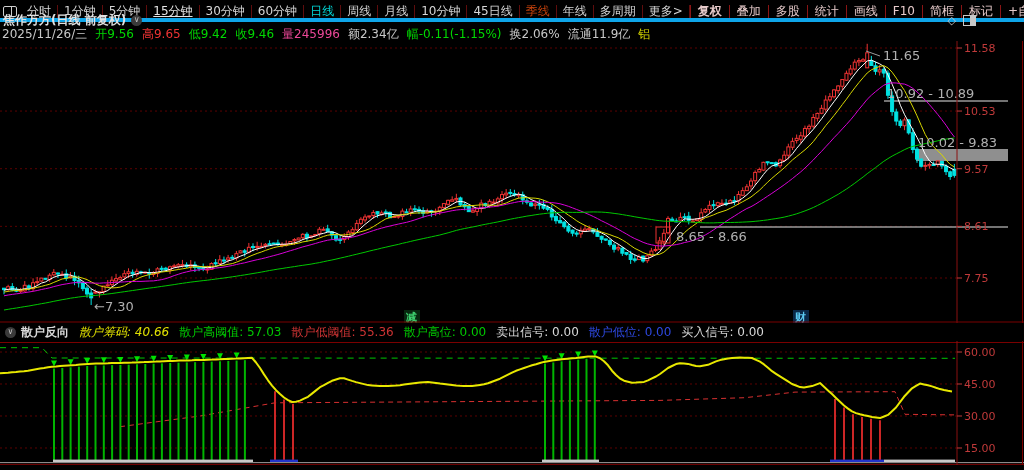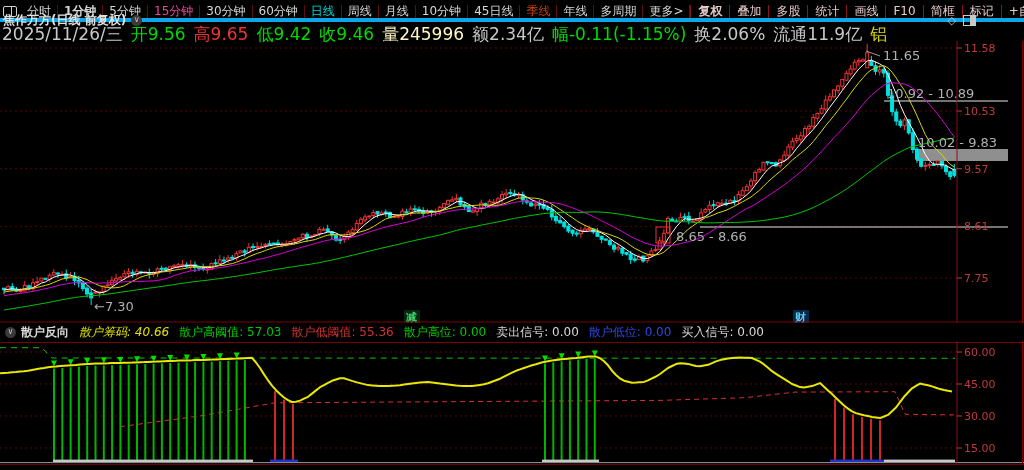--- a/index.html
+++ b/index.html
@@ -16,39 +16,39 @@
        font-size:12px;line-height:13px;white-space:nowrap;}
   .title{color:#e2e2e2;font-weight:bold;margin-left:3px;}
   .chev{width:11px;height:11px;border-radius:50%;background:#3a3a3a;color:#c0c0c0;font-size:8px;
        line-height:10px;text-align:center;margin:0 5px;flex:none;}
   .mav{margin-right:9px;}
   .row2-icons{position:absolute;right:48px;top:1px;display:flex;gap:7px;align-items:center;}
   .diamond{color:#c8c8c8;font-size:11px;line-height:11px;}
   .halfbox{width:11px;height:9px;border:1px solid #c8c8c8;position:relative;}
   .halfbox:before{content:"";position:absolute;right:0;top:0;bottom:0;width:5px;background:#c8c8c8;}
   .row3{position:absolute;top:27px;left:0;width:1024px;height:14px;display:flex;align-items:center;
-       font-size:17px;line-height:14px;white-space:nowrap;}
+       font-size:12px;line-height:14px;white-space:nowrap;}
   .r3f{margin-left:2px;margin-right:6px;}
   #mainChart{position:absolute;top:41px;left:0;}
   #indChart{position:absolute;top:341px;left:0;}
   .indHeader{position:absolute;top:323px;left:0;width:1024px;height:18px;display:flex;align-items:center;
        font-size:12px;line-height:16px;white-space:nowrap;}
   .ih-field{margin-right:10px;}
 </style>
 </head>
 <body>
 
 <div id="app">
   <div class="menubar">
     <span class="winicon"></span>
     <div id="menuItems" style="display:flex;">
         <span class="mb-item" style="color: rgb(214, 214, 214);">分时</span>
-        <span class="mb-item" style="color: rgb(214, 214, 214); font-weight: bold;">1分钟</span>
+        <span class="mb-item" style="color: rgb(214, 214, 214);">1分钟</span>
         <span class="mb-item" style="color: rgb(214, 214, 214);">5分钟</span>
-        <span class="mb-item" style="color: #ec4899;">15分钟</span>
+        <span class="mb-item" style="color: #e5e5e5; text-decoration: underline;">15分钟</span>
         <span class="mb-item" style="color: rgb(214, 214, 214);">30分钟</span>
         <span class="mb-item" style="color: rgb(214, 214, 214);">60分钟</span>
         <span class="mb-item" style="color: rgb(0, 216, 216);">日线</span>
         <span class="mb-item" style="color: rgb(214, 214, 214);">周线</span>
         <span class="mb-item" style="color: rgb(214, 214, 214);">月线</span>
         <span class="mb-item" style="color: rgb(214, 214, 214);">10分钟</span>
         <span class="mb-item" style="color: rgb(214, 214, 214);">45日线</span>
         <span class="mb-item" style="color: #c2410c;">季线</span>
         <span class="mb-item" style="color: rgb(214, 214, 214);">年线</span>
         <span class="mb-item" style="color: rgb(214, 214, 214);">多周期</span>
@@ -76,21 +76,21 @@
       <span class="halfbox"></span>
     </span>
   </div>
 
   <div class="row3" id="infoRow">
       <span class="r3f" style="color: rgb(200, 200, 200);">2025/11/26/三</span>
       <span class="r3f" style="color: rgb(0, 216, 0);">开9.56</span>
       <span class="r3f" style="color: rgb(238, 51, 51);">高9.65</span>
       <span class="r3f" style="color: rgb(0, 216, 0);">低9.42</span>
       <span class="r3f" style="color: rgb(0, 216, 0);">收9.46</span>
-      <span class="r3f" style="color: #fef9c3;">量245996</span>
+      <span class="r3f" style="color: #ec4899;">量245996</span>
       <span class="r3f" style="color: rgb(200, 200, 200);">额2.34亿</span>
       <span class="r3f" style="color: rgb(0, 216, 0);">幅-0.11(-1.15%)</span>
       <span class="r3f" style="color: rgb(200, 200, 200);">换2.06%</span>
       <span class="r3f" style="color: rgb(200, 200, 200);">流通11.9亿</span>
       <span class="r3f" style="color: rgb(216, 216, 0);">铝</span>
     </div>
 
   <svg id="mainChart" width="1024" height="282" viewBox="0 0 1024 282">
       <g>
         <line x1="0" x2="957" y1="7" y2="7" stroke="#5c0000" stroke-width="1" stroke-dasharray="2,3"></line>

